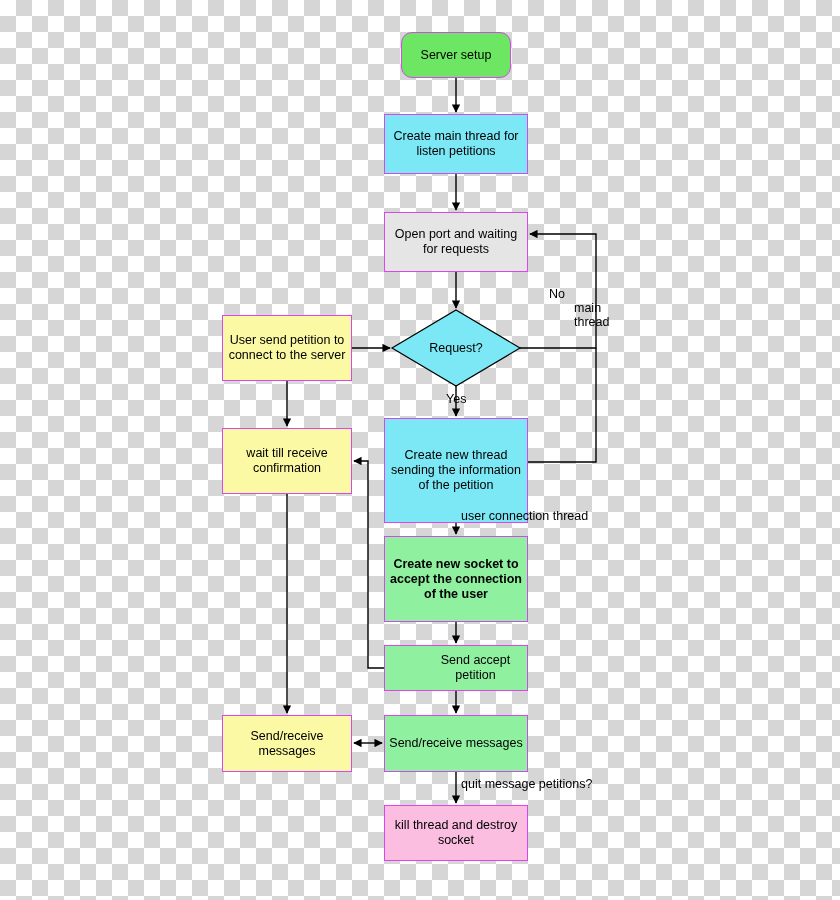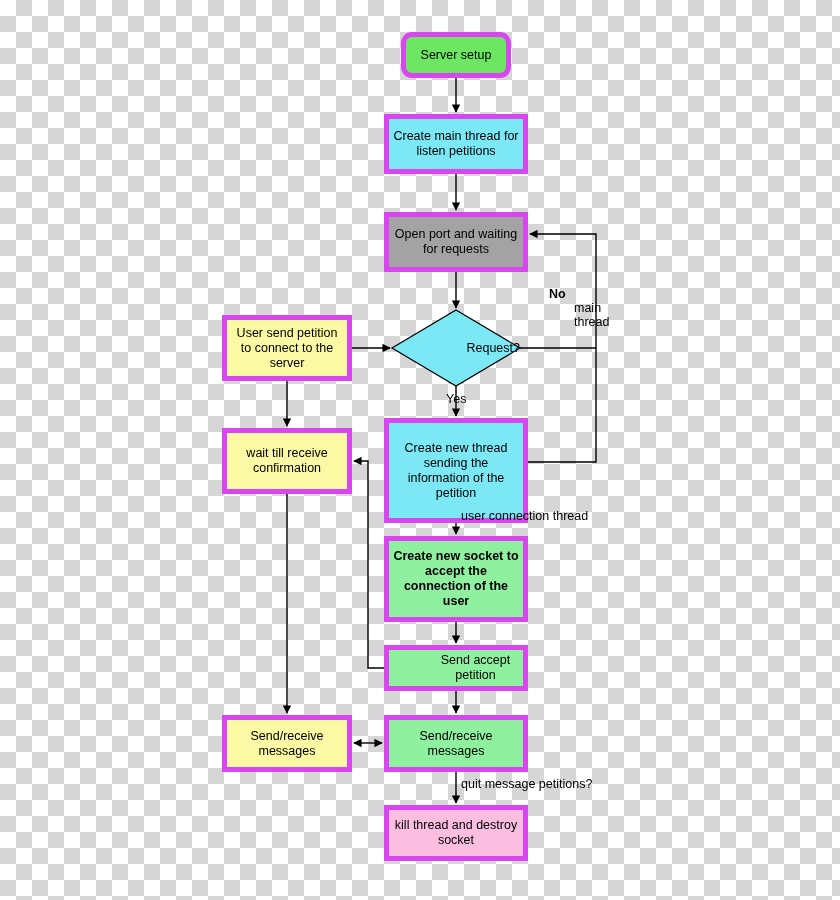--- a/index.html
+++ b/index.html
@@ -27,38 +27,37 @@
   }
   #svg-layer {
     position: absolute;
     left: 0; top: 0;
     width: 840px;
     height: 900px;
   }
   .node {
     position: absolute;
     box-sizing: border-box;
-    border: 5px solid #d946ef;
+    border: 1px solid #d946ef;
     display: flex;
     align-items: center;
     justify-content: center;
     text-align: center;
     font-size: 12.5px;
     line-height: 15px;
     color: #000000;
     padding: 2px 4px;
   }
   .node.terminator {
     border-radius: 11px;
   }
   .node.decision {
     border: none;
     background: transparent;
     padding: 0;
-    justify-content: flex-end;
   }
   .decision .diamond-text {
     position: relative;
     z-index: 2;
     font-size: 12.5px;
   }
   .edge-label {
     position: absolute;
     font-size: 12.5px;
     line-height: 14px;
@@ -118,21 +117,21 @@
   </svg>
 
   <div class="node terminator" style="left:401px; top:32px; width:110px; height:46px; background:#6ce663;">
     <span>Server setup</span>
   </div>
 
   <div class="node" style="left:384px; top:114px; width:144px; height:60px; background:#7ce8f6;">
     <span>Create main thread for listen petitions</span>
   </div>
 
-  <div class="node" style="left:384px; top:212px; width:144px; height:60px; background:#a3a3a3;">
+  <div class="node" style="left:384px; top:212px; width:144px; height:60px; background:#e5e5e5;">
     <span>Open port and waiting for requests</span>
   </div>
 
   <div class="node decision" style="left:392px; top:310px; width:128px; height:76px;">
     <span class="diamond-text">Request?</span>
   </div>
 
   <div class="node" style="left:222px; top:315px; width:130px; height:66px; background:#fbf9a4;">
     <span>User send petition to connect to the server</span>
   </div>
@@ -158,21 +157,21 @@
   </div>
 
   <div class="node" style="left:222px; top:715px; width:130px; height:57px; background:#fbf9a4;">
     <span>Send/receive messages</span>
   </div>
 
   <div class="node" style="left:384px; top:805px; width:144px; height:56px; background:#fbbde0;">
     <span>kill thread and destroy socket</span>
   </div>
 
-  <div class="edge-label" style="left:549px; top:287px;font-weight:bold;">No</div>
+  <div class="edge-label" style="left:549px; top:287px;">No</div>
 
   <div class="edge-label" style="left:574px; top:301px;">main
 thread</div>
 
   <div class="edge-label" style="left:446px; top:392px;">Yes</div>
 
   <div class="edge-label" style="left:461px; top:509px;">user connection thread</div>
 
   <div class="edge-label" style="left:461px; top:777px;">quit message petitions?</div>
 

